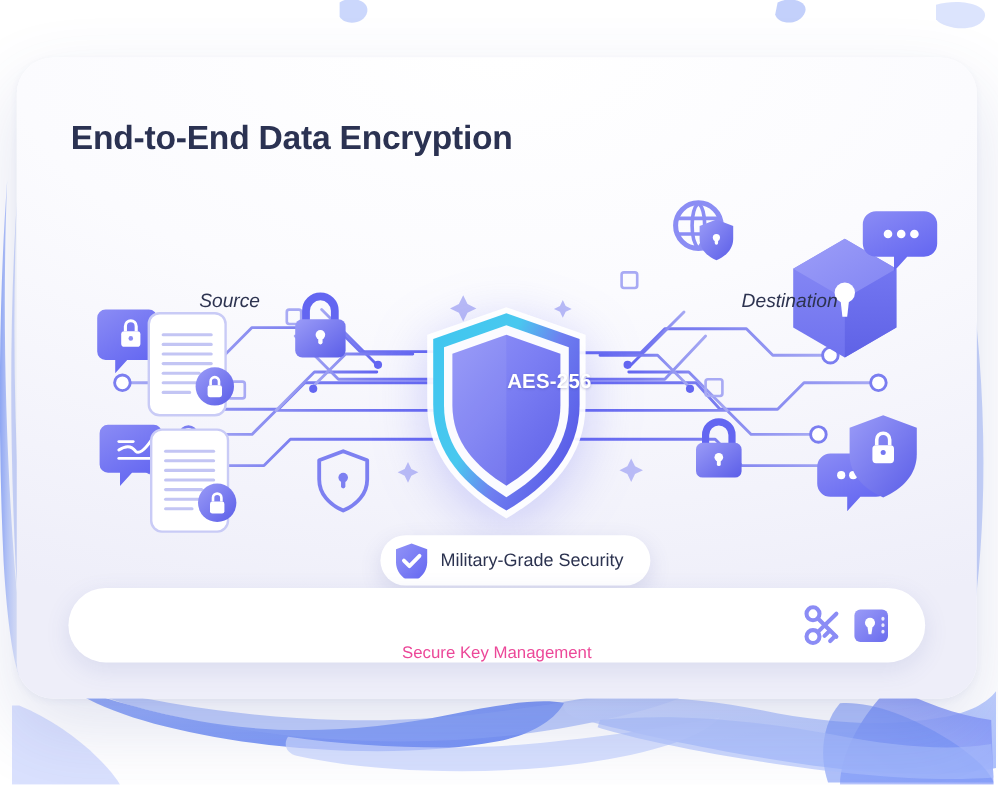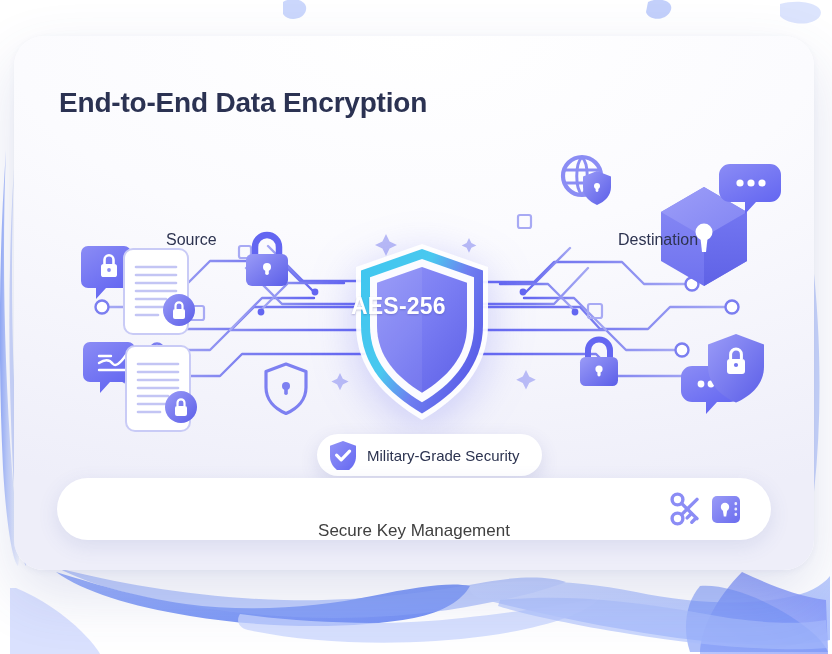--- a/index.html
+++ b/index.html
@@ -26,21 +26,21 @@
     inset: 0;
     width: 832px;
     height: 654px;
     pointer-events: none;
   }
 
   
   .card {
     position: absolute;
     left: 14px;
-    top: 36px;
+    top: 48px;
     width: 800px;
     height: 534px;
     border-radius: 30px;
     background:
       radial-gradient(120% 90% at 50% 0%, #ffffff 0%, #fbfbfe 42%, #f3f3fb 78%, #eeeef9 100%);
     box-shadow: 0 24px 60px rgba(70, 80, 160, 0.16),
                 0 2px 6px rgba(70, 80, 160, 0.06);
     overflow: hidden;
   }
 
@@ -62,42 +62,43 @@
     top: 110px;
     width: 800px;
     height: 300px;
   }
 
   .side-label {
     position: absolute;
     font-size: 16px;
     color: #2d3350;
     white-space: nowrap;
+    font-style: italic;
   }
   .label-source { left: 152px; top: 85px; }
   .label-dest   { left: 591px; top: 85px; margin-left: 13px; }
 
   
   .shield-wrap {
     position: absolute;
     left: 337px;
     top: 95px;
     width: 142px;
     height: 185px;
     filter: drop-shadow(0 10px 22px rgba(99, 102, 241, 0.30));
   }
 
   .shield-text {
     position: absolute;
     left: 337px;
     top: 150px;
     width: 142px;
-    text-align: left;
+    text-align: right;
     color: #ffffff;
-    font-size: 23px;
+    font-size: 17px;
     font-weight: bold;
     line-height: 20px;
     letter-spacing: 0.2px;
     text-shadow: 0 1px 2px rgba(40, 40, 110, 0.25);
     pointer-events: none;
   }
 
   
   .badge {
     position: absolute;
@@ -126,22 +127,22 @@
     width: 714px;
     height: 62px;
     background: #ffffff;
     border-radius: 31px;
     box-shadow: 0 6px 20px rgba(80, 90, 170, 0.13);
     display: flex;
     align-items: center;
     justify-content: center;
   }
   .bottom-text {
-    font-size: 17px;
-    color: #404040;
+    font-size: 14px;
+    color: #ec4899;
     white-space: nowrap;
     margin-top: 44px;
   }
   .bottom-icons {
     position: absolute;
     right: 28px;
     top: 50%;
     transform: translateY(-50%);
     display: flex;
     align-items: center;

